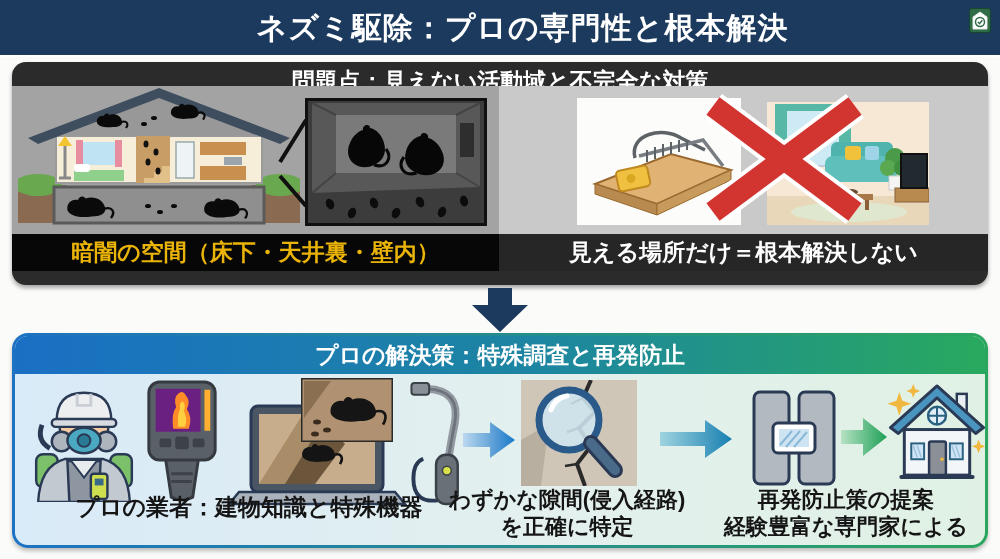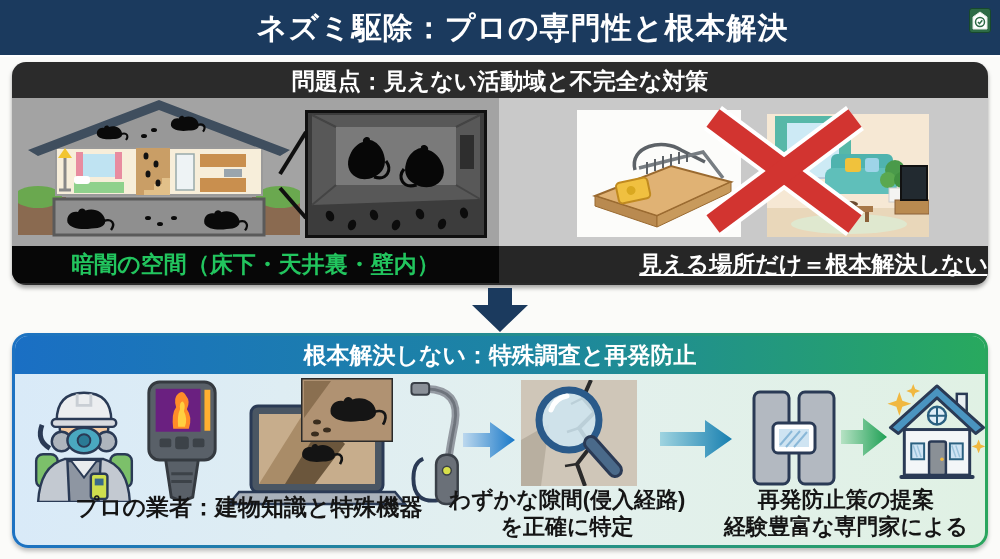--- a/index.html
+++ b/index.html
@@ -13,30 +13,30 @@
   .top-title { width:100%; height:55px; line-height:55px; text-align:center;
                color:#ffffff; font-size:30px; font-weight:700; letter-spacing:1px;padding-left:45px; }
   .badge { position:absolute; right:9px; top:8px; width:22px; height:25px;
            background:#2e6b46; border:1px solid #17482c; border-radius:3px;
            display:flex; align-items:center; justify-content:center; }
 
   
   .problem-box { position:absolute; left:12px; top:62px; width:976px; height:223px;
                  background:#2b2b2b; border-radius:14px; overflow:hidden;
                  box-shadow:0 3px 4px rgba(0,0,0,.35); }
-  .problem-title { height:36px; line-height:38px; text-align:center; color:#fff;
+  .problem-title { height:24px; line-height:38px; text-align:center; color:#fff;
                    font-size:23px; font-weight:700; }
   .problem-content { position:relative; height:148px; display:flex; }
   .ph-left  { position:relative; width:487px; background:#a3a3a3; }
   .ph-right { position:relative; flex:1; background:#c9c9c9; }
   .problem-caps { display:flex; height:37px; }
-  .cap-left  { width:487px; background:#070707; color:#22c55e; font-size:23px; font-weight:700;
+  .cap-left  { width:487px; background:#070707; color:#eab308; font-size:23px; font-weight:700;
                text-align:center; line-height:37px; }
   .cap-right { flex:1; background:#262626; color:#fff; font-size:23px; font-weight:700;
-               text-align:right; line-height:37px;text-decoration:underline; }
+               text-align:center; line-height:37px; }
 
   .inset-dark { position:absolute; left:293px; top:12px; width:182px; height:128px;
                 background:#3c3c3c; border:3px solid #101010; }
   .trap-card { position:absolute; left:78px; top:12px; width:164px; height:127px;
                background:#fcfcfa; }
   .living-card { position:absolute; left:268px; top:16px; width:162px; height:123px; }
   .red-x { position:absolute; left:192px; top:8px; width:186px; height:130px; z-index:5; }
 
   
   .mid-arrow { position:absolute; left:470px; top:288px; width:60px; height:44px; }
@@ -244,21 +244,21 @@
     <div class="cap-right">見える場所だけ＝根本解決しない</div>
   </div>
 </div>
 
 <svg class="mid-arrow" viewBox="0 0 60 44">
   <polygon points="18,0 42,0 42,17 58,17 30,44 2,17 18,17" fill="#1b3a5e"></polygon>
 </svg>
 
 <div class="solution-box">
   <div class="solution-inner">
-    <div class="solution-title">根本解決しない：特殊調査と再発防止</div>
+    <div class="solution-title">プロの解決策：特殊調査と再発防止</div>
 
     <div class="solution-content">
 
       <svg class="abs" style="left:14px;top:6px" width="110" height="122" viewBox="0 0 110 125">
         <path d="M20,70 Q6,62 12,46" stroke="#2a3a55" stroke-width="5" fill="none"></path>
         <rect x="6" y="76" width="22" height="34" rx="7" fill="#7cc06a" stroke="#2a3a55" stroke-width="2.5"></rect>
         <rect x="82" y="76" width="22" height="34" rx="7" fill="#7cc06a" stroke="#2a3a55" stroke-width="2.5"></rect>
         <path d="M8,125 Q10,88 35,81 L75,81 Q100,88 102,125 Z" fill="#c3c9d1" stroke="#2a3a55" stroke-width="2.5"></path>
         <path d="M38,83 L72,83 L70,125 L40,125 Z" fill="#8e96a2" stroke="#2a3a55" stroke-width="2.5"></path>
         <path d="M42,83 L55,100 L68,83" fill="#e8ebee" stroke="#2a3a55" stroke-width="2"></path>

